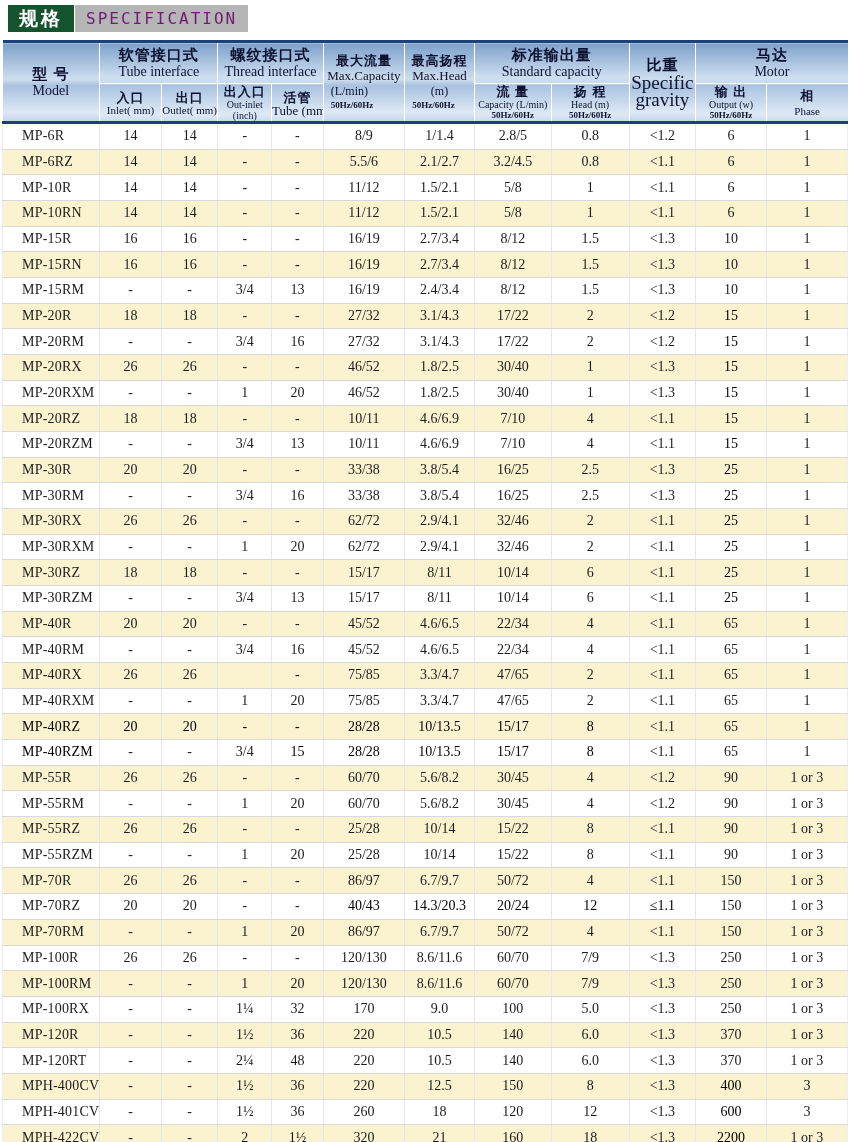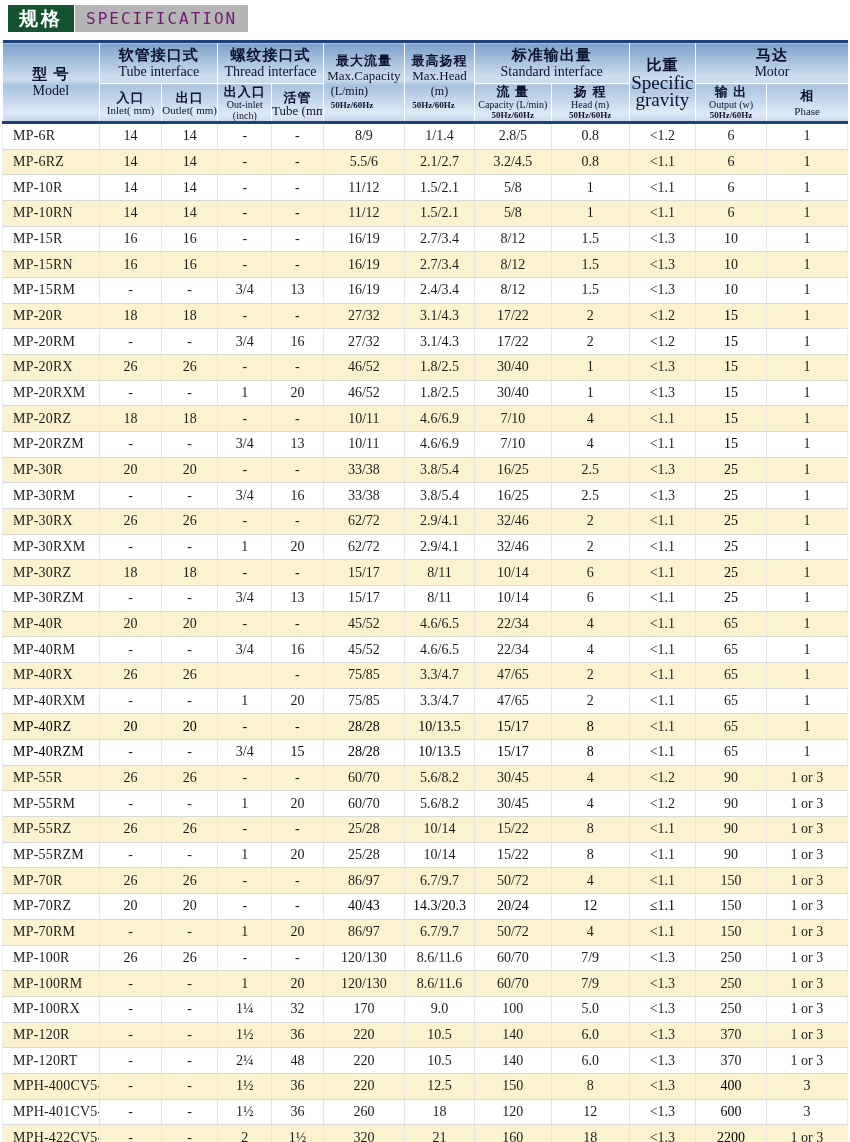--- a/index.html
+++ b/index.html
@@ -35,21 +35,21 @@
   .en.small{font-size:10px;line-height:11px;}
   .unit{font-size:12px;line-height:14px;}
   .freq{font-size:9px;line-height:11px;font-weight:bold;margin-top:2px;}
   .ml{text-align:left;padding-left:7px;}
 
   tbody td{height:24.68px;text-align:center;font-size:14px;
     border-bottom:1px solid #D8D8D8;border-left:1px solid #E7E7E7;}
   tbody td:first-child{border-left:1px solid #EFEFEF;}
   tbody td:last-child{border-right:1px solid #EFEFEF;}
   tbody tr.stripe td{background:#FBF2D0;}
-  td.model-cell{text-align:left;padding-left:10px;font-size:14px;letter-spacing:0.2px;}
+  td.model-cell{text-align:left;padding-left:19px;font-size:14px;letter-spacing:0.2px;}
   td.faded{color:#000000;}
 </style>
 </head>
 <body>
 
 <div class="page">
 
   <div class="titlebar">
     <span class="title-zh">规格</span><span class="title-en">SPECIFICATION</span>
   </div>
@@ -90,21 +90,21 @@
           <div class="freq ml">50Hz/60Hz</div>
         </th>
         <th rowspan="2" class="th-tall">
           <div class="zh small">最高扬程</div>
           <div class="en" style="font-size:13px">Max.Head</div>
           <div class="unit">(m)</div>
           <div class="freq ml">50Hz/60Hz</div>
         </th>
         <th colspan="2" class="th-group">
           <div class="zh">标准输出量</div>
-          <div class="en">Standard interface</div>
+          <div class="en">Standard capacity</div>
         </th>
         <th rowspan="2" class="th-tall">
           <div class="zh">比重</div>
           <div class="en" style="white-space:normal;line-height:17px;font-size:19px">Specific gravity</div>
         </th>
         <th colspan="2" class="th-group">
           <div class="zh">马达</div>
           <div class="en">Motor</div>
         </th>
       </tr>

